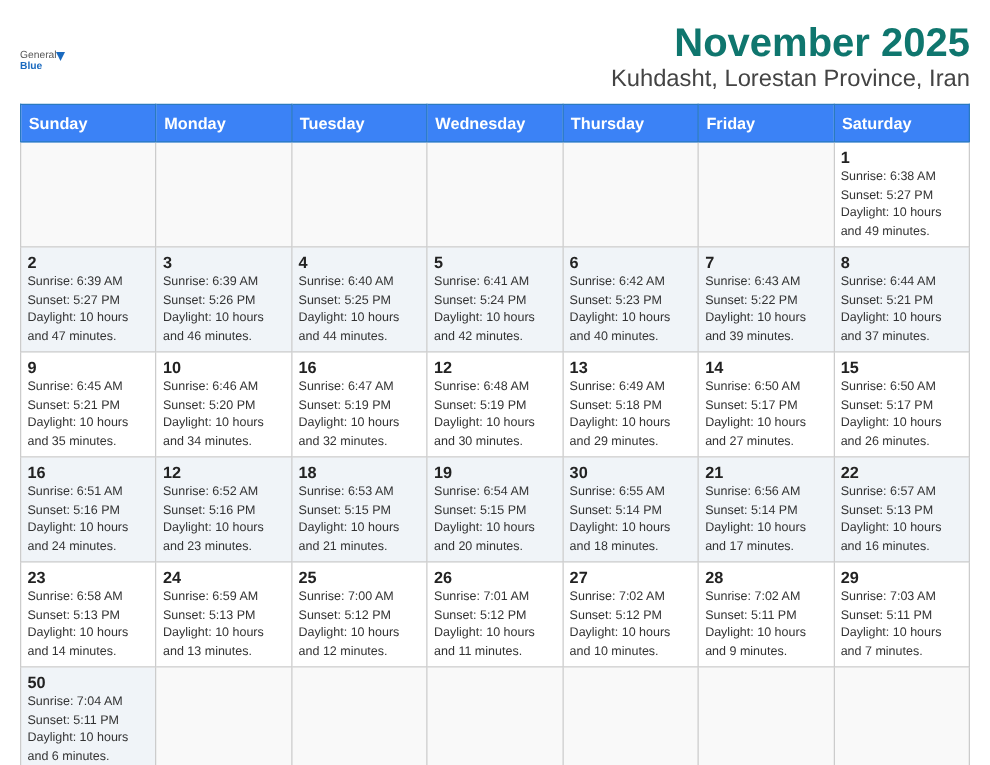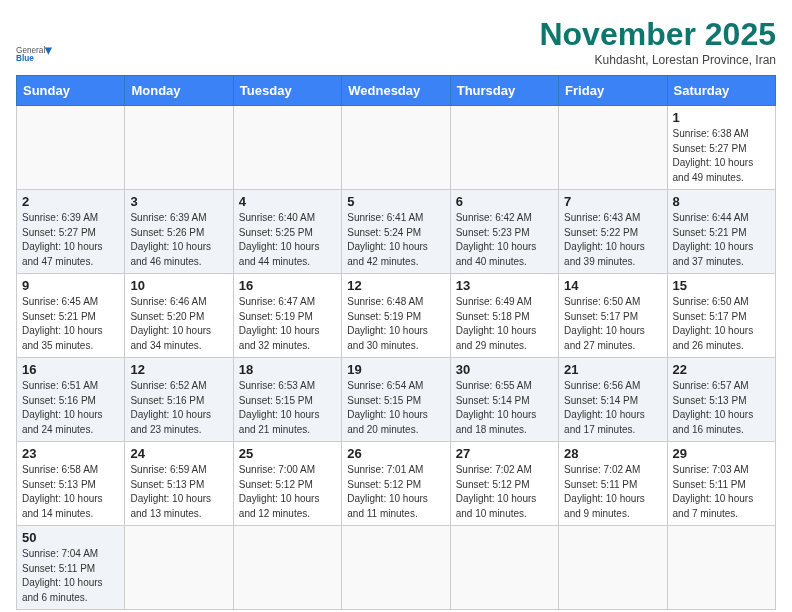--- a/index.html
+++ b/index.html
@@ -6,21 +6,21 @@
     body {
       font-family: Arial, sans-serif;
       background: #fff;
       width: 792px;
       min-height: 612px;
       padding: 16px;
     }
     .header-area {
       display: flex;
       justify-content: space-between;
-      align-items: flex-end;
+      align-items: center;
       margin-bottom: 8px;
     }
     .logo {
       display: flex;
       flex-direction: column;
       align-items: flex-start;
       margin-top: 4px;
     }
     .logo-icon {
       width: 36px;
@@ -29,21 +29,21 @@
     }
     .title-area {
       text-align: right;
     }
     .month-title {
       font-size: 32px;
       font-weight: bold;
       color: #0f766e;
     }
     .location-subtitle {
-      font-size: 12px;
+      font-size: 19px;
       color: #444;
     }
     .calendar {
       width: 100%;
       border-collapse: collapse;
       border: 1px solid #ccc;
     }
     .calendar th {
       background: #3b82f6;
       color: #fff;

